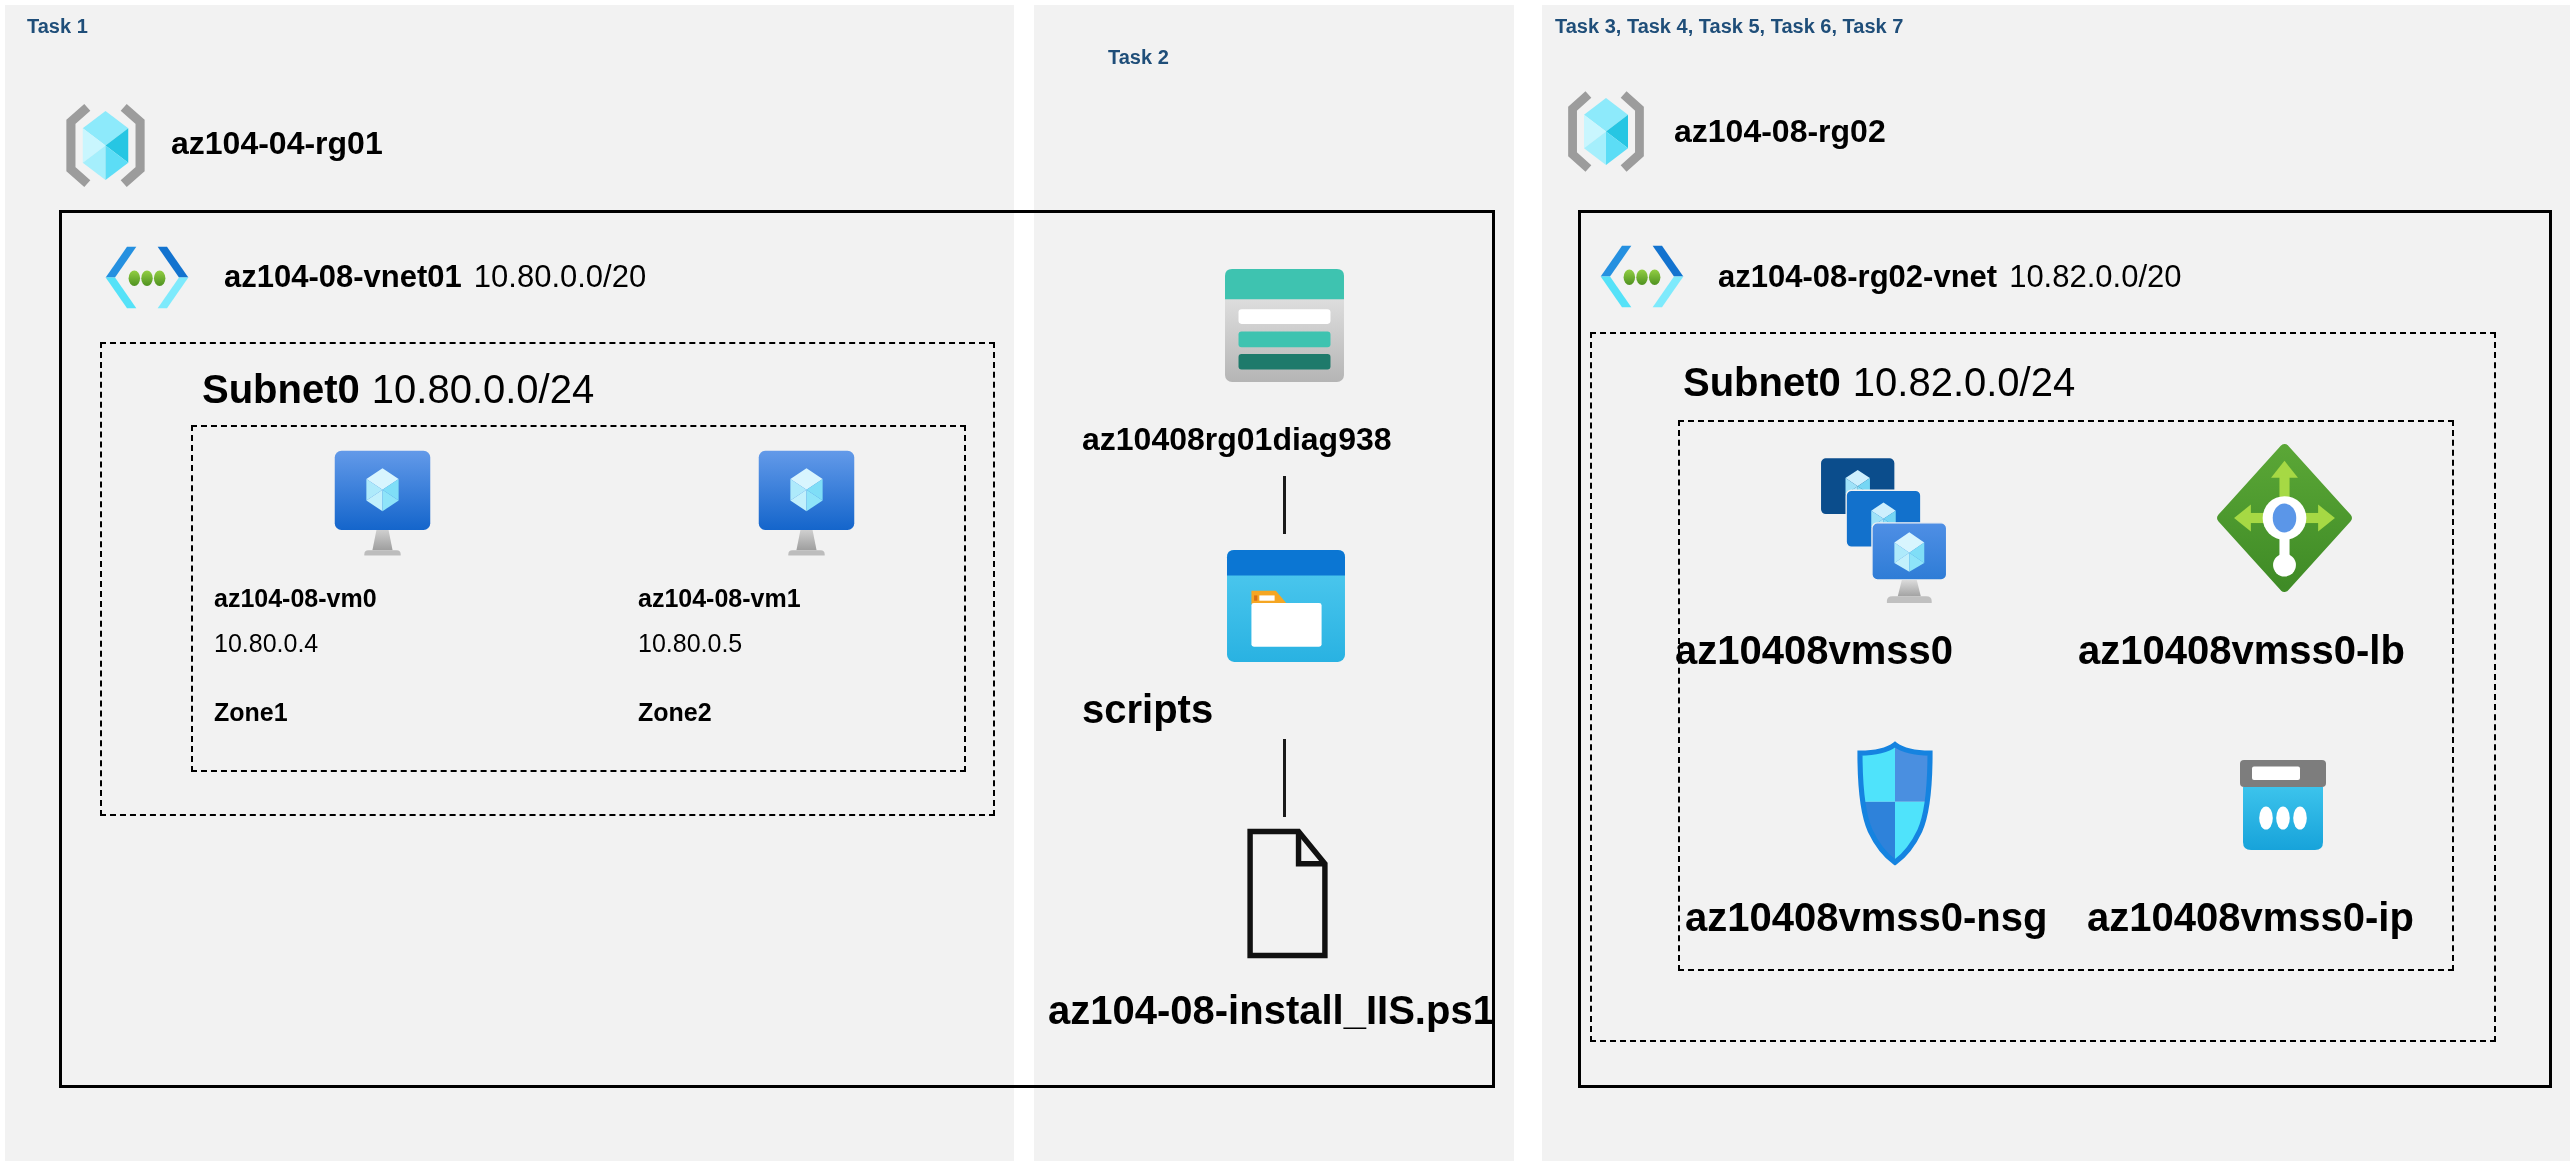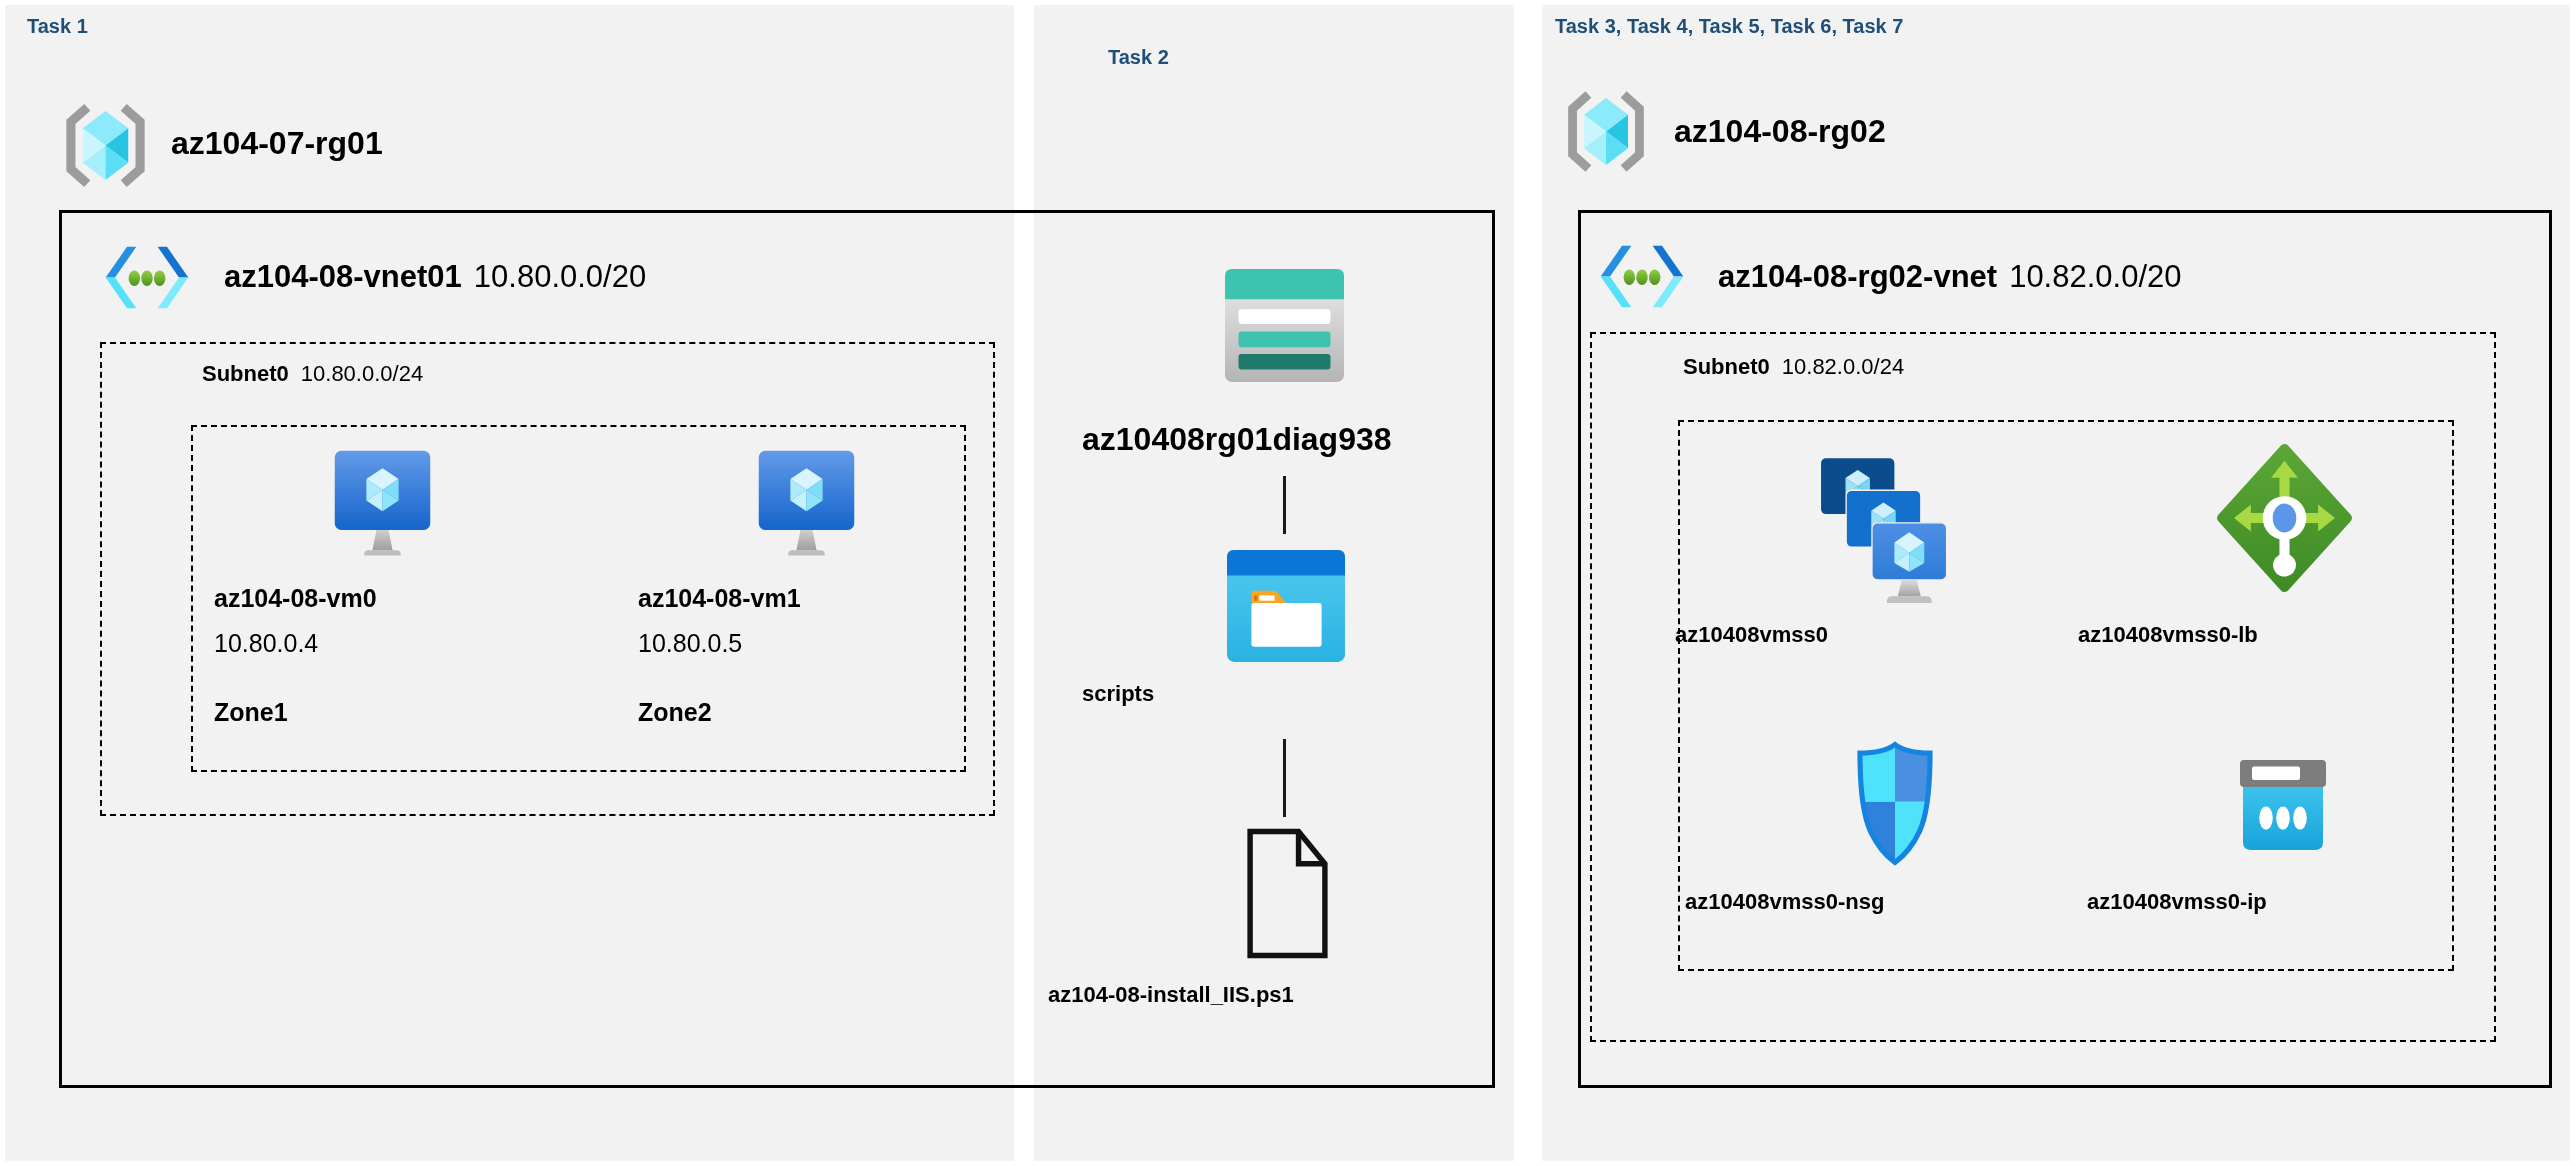--- a/index.html
+++ b/index.html
@@ -5,21 +5,21 @@
   html,body{margin:0;padding:0;}
   body{
     width:2576px;height:1166px;position:relative;background:#ffffff;
     font-family:"Liberation Sans",sans-serif;color:#000;
   }
   .panel{position:absolute;top:5.4px;height:1156px;background:#f2f2f2;}
   .hdr{position:absolute;font-size:20px;font-weight:bold;color:#1f4e79;white-space:nowrap;}
   .rgbox{position:absolute;border:3.4px solid #000;background:transparent;}
   .dashbox{position:absolute;border:2.7px dashed #000;background:transparent;}
   .lbl{position:absolute;font-size:31px;white-space:nowrap;}
-  .lbl44{position:absolute;font-size:22px;white-space:nowrap;}
+  .lbl44{position:absolute;font-size:40px;white-space:nowrap;margin-top:6px;}
   .lbl43{position:absolute;font-size:25px;white-space:nowrap;}
   .b{font-weight:bold;}
   .reg{font-weight:normal;}
   .cidr{margin-left:12px;font-weight:normal;text-align:center;}
   .cblock{position:absolute;text-align:left;}
   .ico{position:absolute;}
   .vline{position:absolute;width:2.7px;background:#1a1a1a;}
 </style>
 </head>
 <body>
@@ -34,21 +34,21 @@
 
 <svg class="ico" style="left:60px;top:100px;" width="91" height="91" viewBox="0 0 50 50">
   <path d="M15 4 L6 12 L6 38 L15 46" stroke="#9c9c9c" stroke-width="5" fill="none"></path>
   <path d="M35 4 L44 12 L44 38 L35 46" stroke="#9c9c9c" stroke-width="5" fill="none"></path>
   <polygon points="25,6 37.5,15.5 25,25 12.5,15.5" fill="#8deafb"></polygon>
   <polygon points="12.5,15.5 25,25 12.5,34.5" fill="#c9f6fe"></polygon>
   <polygon points="37.5,15.5 37.5,34.5 25,25" fill="#26c6e3"></polygon>
   <polygon points="12.5,34.5 25,25 25,44" fill="#a5effc"></polygon>
   <polygon points="37.5,34.5 25,25 25,44" fill="#5cddf6"></polygon>
 </svg>
-<div class="lbl b" style="left:171px;top:125px;font-size:32px;">az104-07-rg01</div>
+<div class="lbl b" style="left:171px;top:125px;font-size:32px;">az104-04-rg01</div>
 
 <svg class="ico" style="left:1562px;top:86px;" width="88" height="91" viewBox="0 0 50 50">
   <path d="M15 4 L6 12 L6 38 L15 46" stroke="#9c9c9c" stroke-width="5" fill="none"></path>
   <path d="M35 4 L44 12 L44 38 L35 46" stroke="#9c9c9c" stroke-width="5" fill="none"></path>
   <polygon points="25,6 37.5,15.5 25,25 12.5,15.5" fill="#8deafb"></polygon>
   <polygon points="12.5,15.5 25,25 12.5,34.5" fill="#c9f6fe"></polygon>
   <polygon points="37.5,15.5 37.5,34.5 25,25" fill="#26c6e3"></polygon>
   <polygon points="12.5,34.5 25,25 25,44" fill="#a5effc"></polygon>
   <polygon points="37.5,34.5 25,25 25,44" fill="#5cddf6"></polygon>
 </svg>

